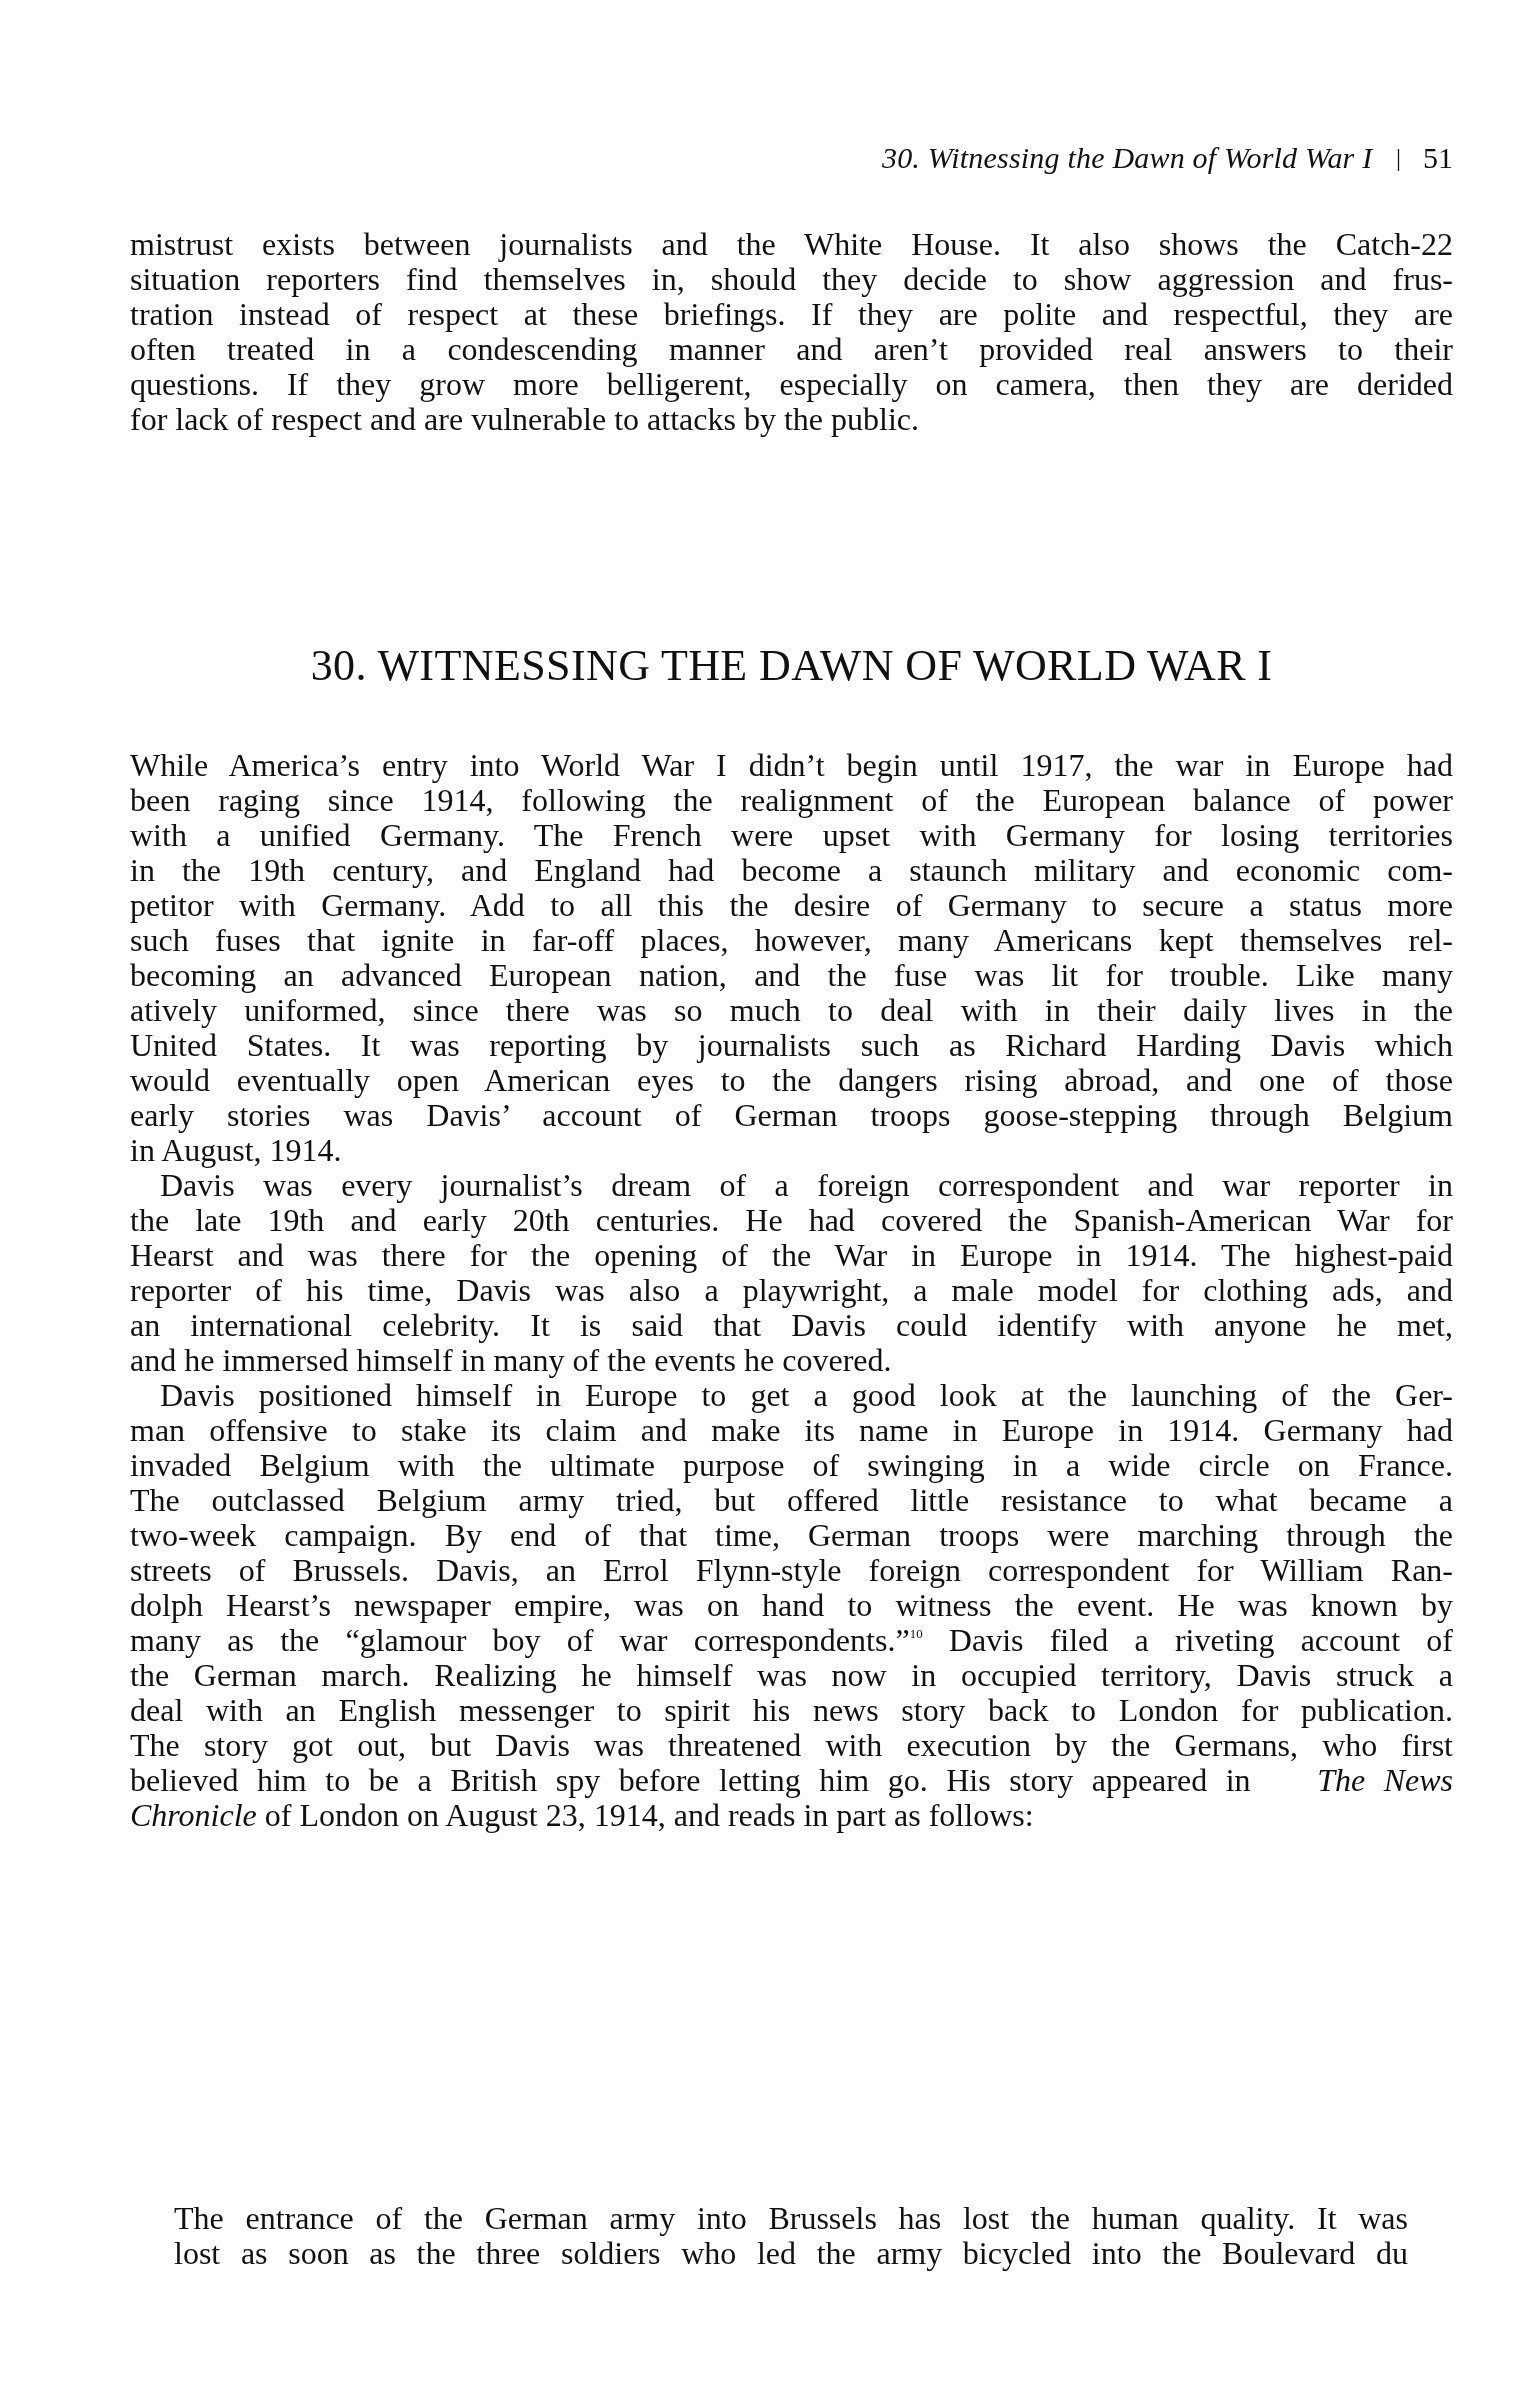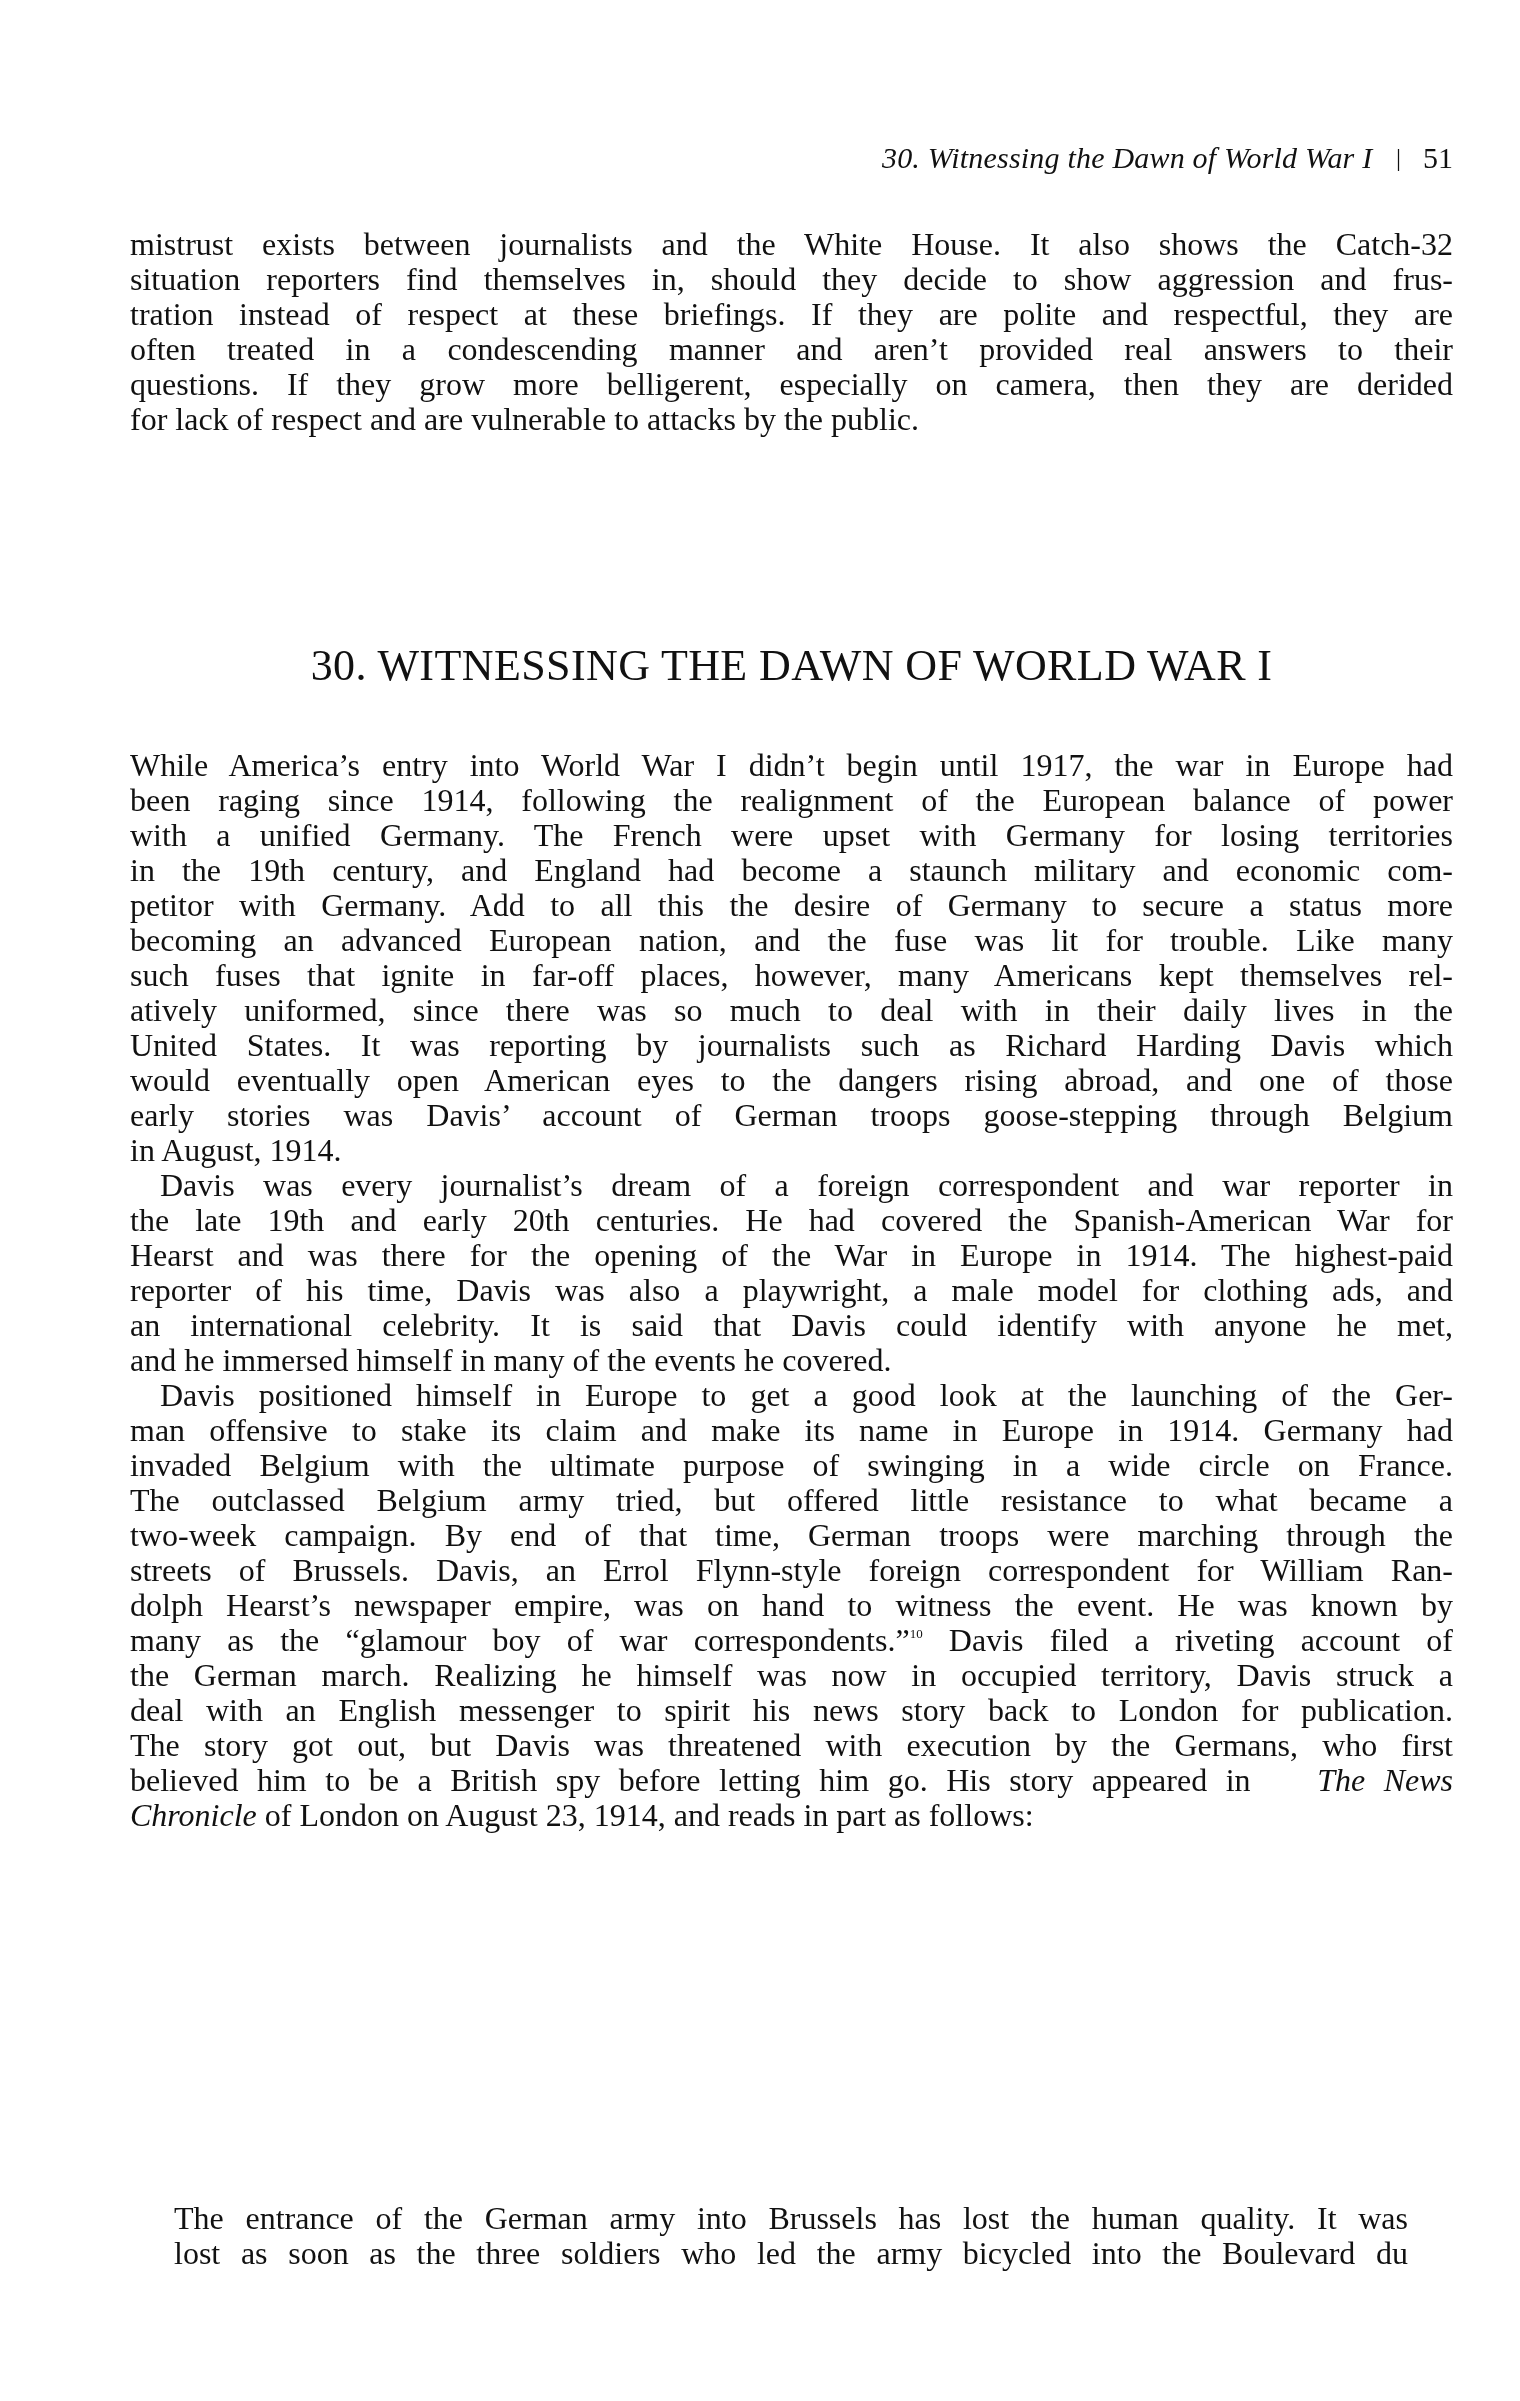--- a/index.html
+++ b/index.html
@@ -68,40 +68,40 @@
 </head>
 <body>
 
 <div class="running-head">
   <span class="rh-title">30. Witnessing the Dawn of World War I</span><span class="rh-sep">|</span><span class="rh-num">51</span>
 </div>
 
 <div class="page">
 
   <div class="para" id="prev-para">
-    <span class="line">mistrust exists between journalists and the White House. It also shows the Catch-32</span>
+    <span class="line">mistrust exists between journalists and the White House. It also shows the Catch-22</span>
     <span class="line">situation reporters find themselves in, should they decide to show aggression and frus-</span>
     <span class="line">tration instead of respect at these briefings. If they are polite and respectful, they are</span>
     <span class="line">often treated in a condescending manner and aren’t provided real answers to their</span>
     <span class="line">questions. If they grow more belligerent, especially on camera, then they are derided</span>
     <span class="line last">for lack of respect and are vulnerable to attacks by the public.</span>
   </div>
 
   <h2 class="chapter-heading" style="margin:0;font-weight:normal;">30. WITNESSING THE DAWN OF WORLD WAR I</h2>
 
   <div class="para" id="body-text">
 
     <div>
       <span class="line">While America’s entry into World War I didn’t begin until 1917, the war in Europe had</span>
       <span class="line">been raging since 1914, following the realignment of the European balance of power</span>
       <span class="line">with a unified Germany. The French were upset with Germany for losing territories</span>
       <span class="line">in the 19th century, and England had become a staunch military and economic com-</span>
       <span class="line">petitor with Germany. Add to all this the desire of Germany to secure a status more</span>
+      <span class="line">such fuses that ignite in far-off places, however, many Americans kept themselves rel-</span>
       <span class="line">becoming an advanced European nation, and the fuse was lit for trouble. Like many</span>
-      <span class="line">such fuses that ignite in far-off places, however, many Americans kept themselves rel-</span>
       <span class="line">atively uniformed, since there was so much to deal with in their daily lives in the</span>
       <span class="line">United States. It was reporting by journalists such as Richard Harding Davis which</span>
       <span class="line">would eventually open American eyes to the dangers rising abroad, and one of those</span>
       <span class="line">early stories was Davis’ account of German troops goose-stepping through Belgium</span>
       <span class="line last">in August, 1914.</span>
     </div>
 
     <div>
       <span class="line" style="padding-left:30px;">Davis was every journalist’s dream of a foreign correspondent and war reporter in</span>
       <span class="line">the late 19th and early 20th centuries. He had covered the Spanish-American War for</span>

